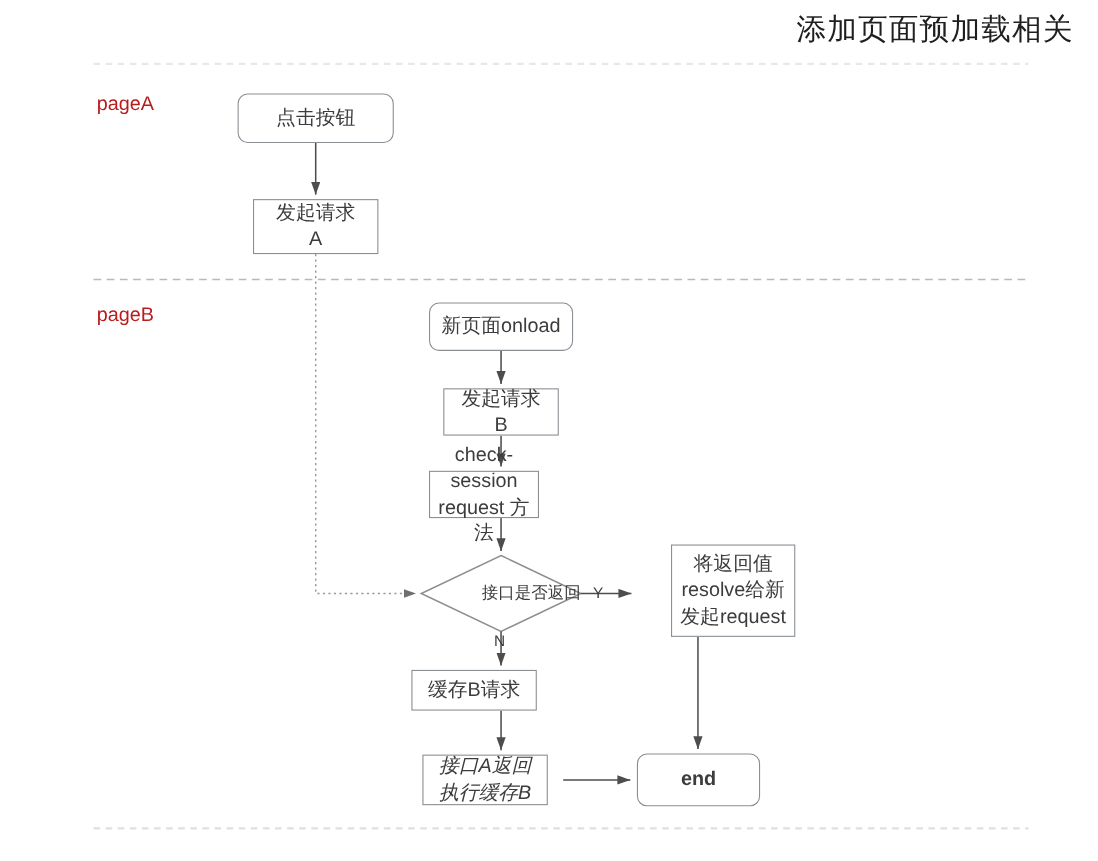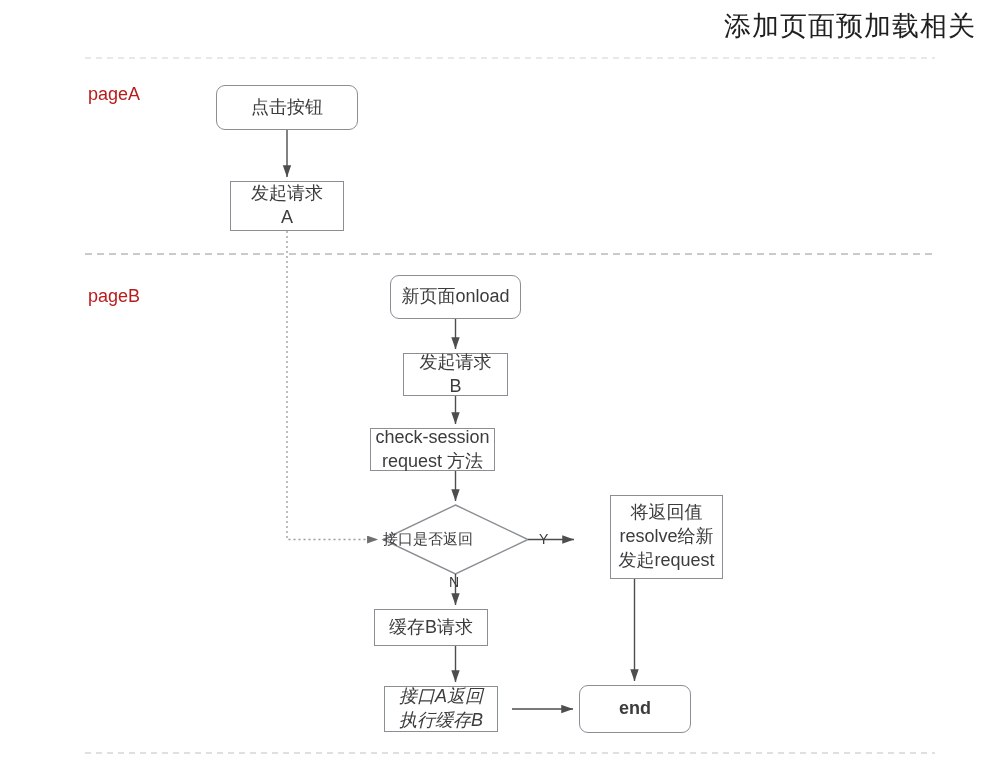--- a/index.html
+++ b/index.html
@@ -56,21 +56,21 @@
     line-height: 1.33;
     padding: 2px 4px;
     white-space: pre-line;
   }
   .node.rounded { border-radius: 9px; }
 
   .diamond-wrap {
     position: absolute;
     display: flex;
     align-items: center;
-    justify-content: flex-start;
+    justify-content: flex-end;
   }
   .diamond-label {
     position: relative;
     font-size: 15px;
     color: #3c3c3c;
     white-space: nowrap;
     z-index: 2;
   }
 
   .edge-label {
@@ -116,33 +116,33 @@
   <line x1="455.5" y1="646" x2="455.5" y2="682" stroke="#4d4d4d" stroke-width="1.4" marker-end="url(#arrow)"></line>
 
   <line x1="512" y1="709" x2="573" y2="709" stroke="#4d4d4d" stroke-width="1.4" marker-end="url(#arrow)"></line>
 
   <line x1="634.5" y1="579" x2="634.5" y2="681" stroke="#4d4d4d" stroke-width="1.4" marker-end="url(#arrow)"></line>
 </svg>
 
 <div class="title">添加页面预加载相关</div>
 
 <div class="lane-label" style="left:88px; top:84px;">pageA</div>
-<div class="lane-label" style="left:88px; top:286px;">pageB</div>
+<div class="lane-label" style="left:88px; top:276px;">pageB</div>
 
 <div class="node rounded" style="left:216px; top:85px; width:142px; height:45px;">点击按钮</div>
 
 <div class="node" style="left:230px; top:181px; width:114px; height:50px;">发起请求
 A</div>
 
 <div class="node rounded" style="left:390px; top:275px; width:131px; height:44px;">新页面onload</div>
 
 <div class="node" style="left:403px; top:353px; width:105px; height:43px;">发起请求
 B</div>
 
-<div class="node" style="left:370px; top:428px; width:125px; height:43px;">check-session
+<div class="node" style="left:390px; top:428px; width:100px; height:43px;">check-session
 request 方法</div>
 
 <div class="diamond-wrap" style="left:383px; top:505px; width:145px; height:69px;">
   <span class="diamond-label">接口是否返回</span>
 </div>
 
 <div class="node" style="left:578px; top:495px; width:113px; height:84px;margin-left:32px;">将返回值
 resolve给新
 发起request</div>
 

